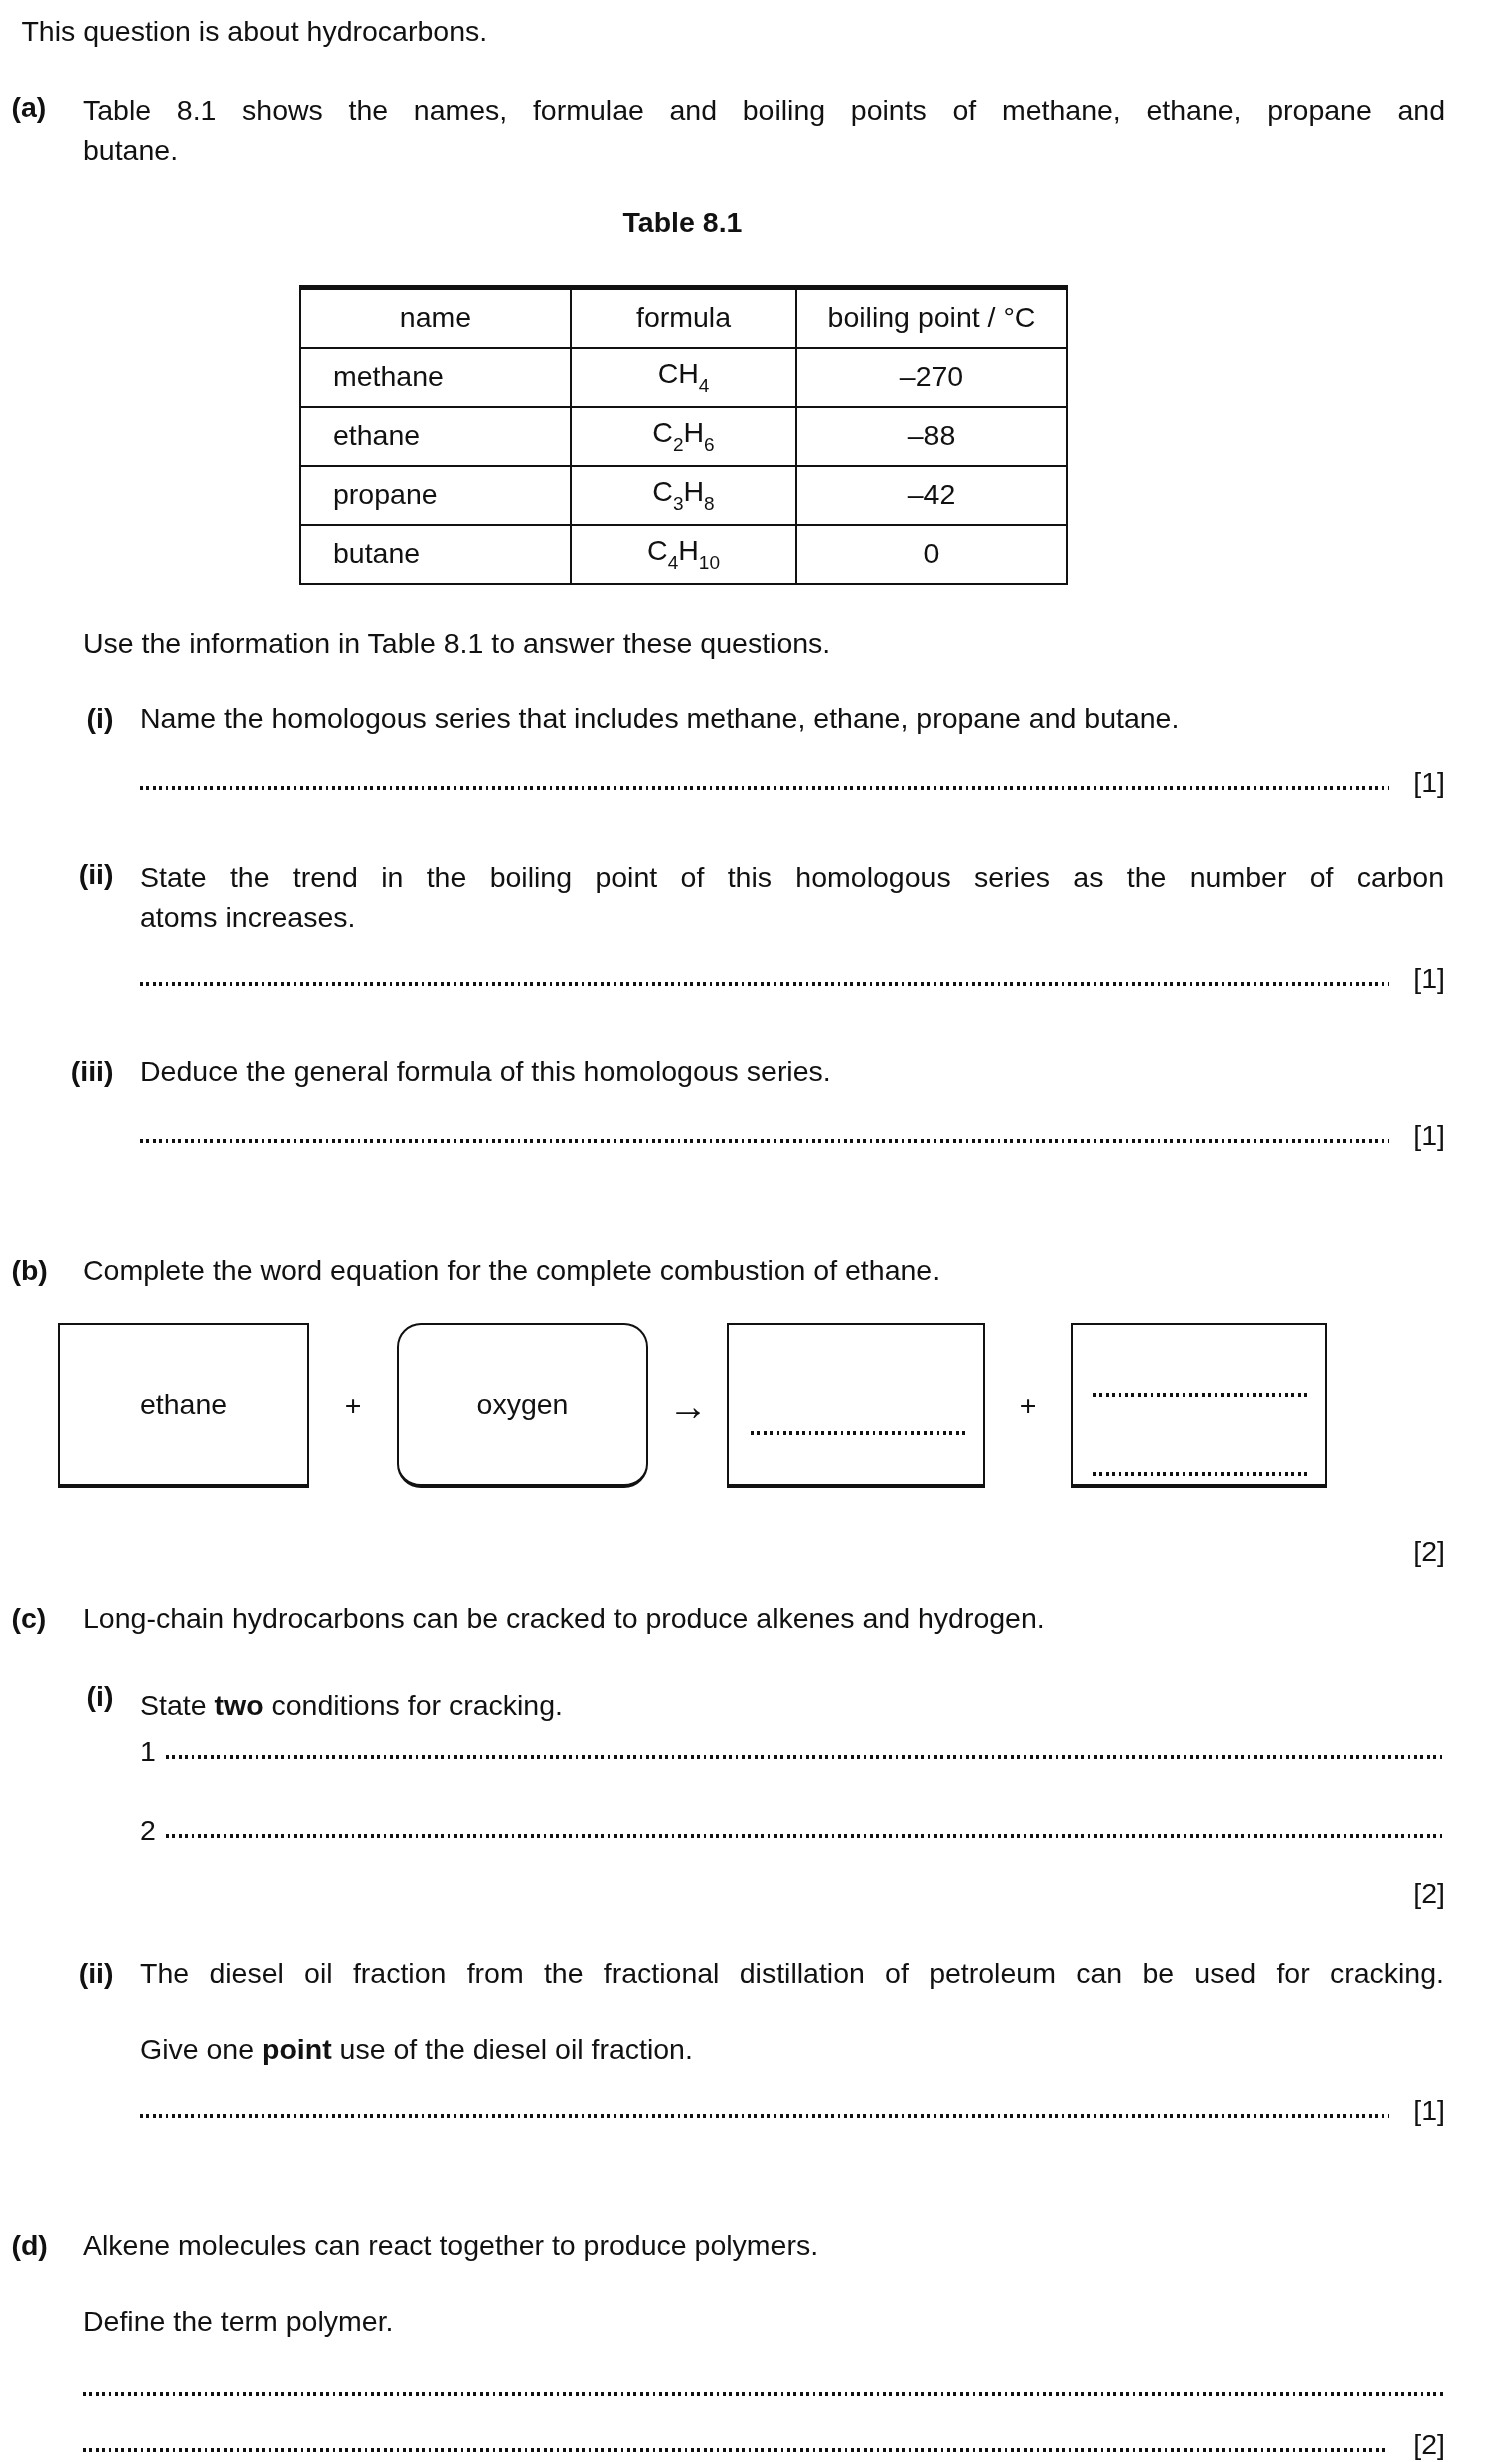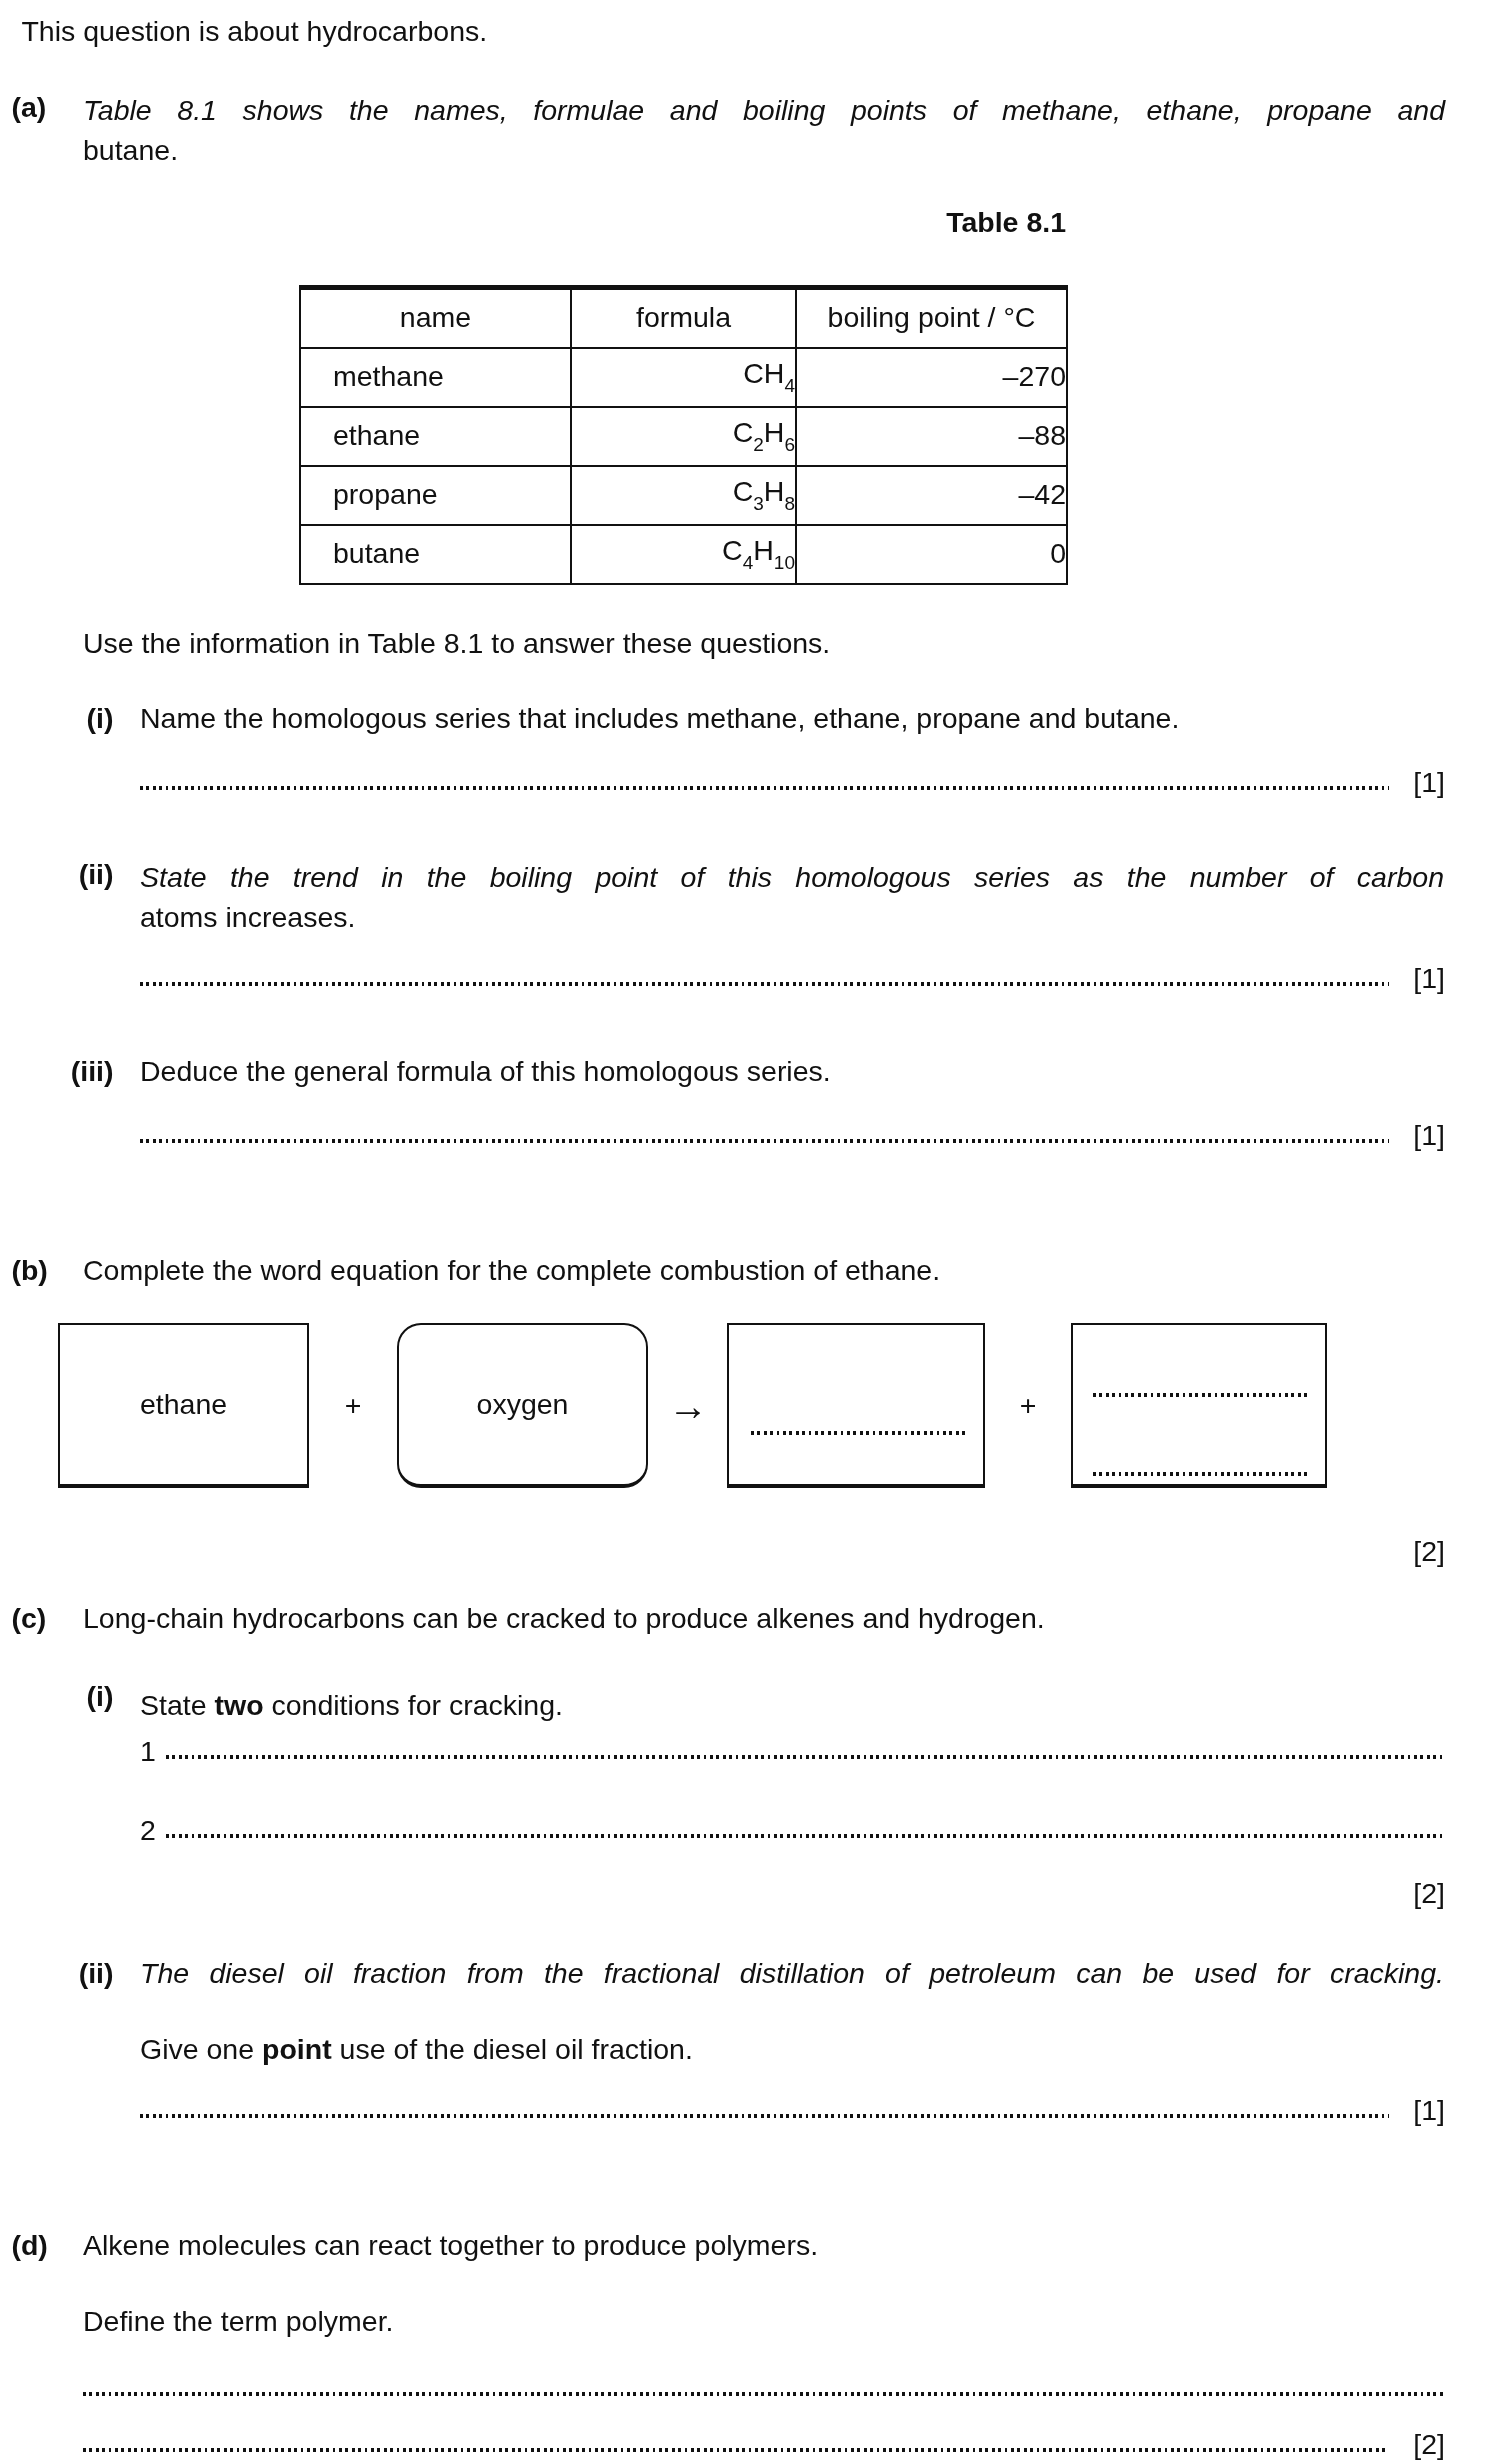--- a/index.html
+++ b/index.html
@@ -12,21 +12,21 @@
     color: #111111;
     font-family: "Liberation Sans", "DejaVu Sans", sans-serif;
     font-size: 28.5px;
     line-height: 1.25;
     overflow: hidden;
   }
   .abs { position: absolute; }
   .b { font-weight: bold; }
   .nowrap { white-space: nowrap; }
   .lines { line-height: 40px; }
-  .stretch { text-align: justify; text-align-last: justify; font-style: italic; }
+  .stretch { text-align: justify; text-align-last: justify; }
   .qlabel {
     position: absolute;
     left: 28.5px;
     width: 85px;
     text-align: right;
     font-weight: bold;
     white-space: nowrap;
   }
   
   .dots {
@@ -54,21 +54,21 @@
   }
   table.bp th, table.bp td {
     border: 2.1px solid #111;
     font-weight: normal;
     font-size: 28.5px;
     vertical-align: middle;
   }
   table.bp th { border-top: 5px solid #111; height: 60px; text-align: center; }
   table.bp td { height: 59px; }
   td.name-cell { text-align: left; padding-left: 32px; }
-  .center { text-align: right; }
+  .center { text-align: center; }
   .sub { font-size: 19px; vertical-align: -9.3px; }
   
   .eqbox {
     position: absolute;
     top: 1323px;
     height: 165px;
     border: 2.8px solid #111;
     border-bottom-width: 4.3px;
     display: flex;
     align-items: center;

